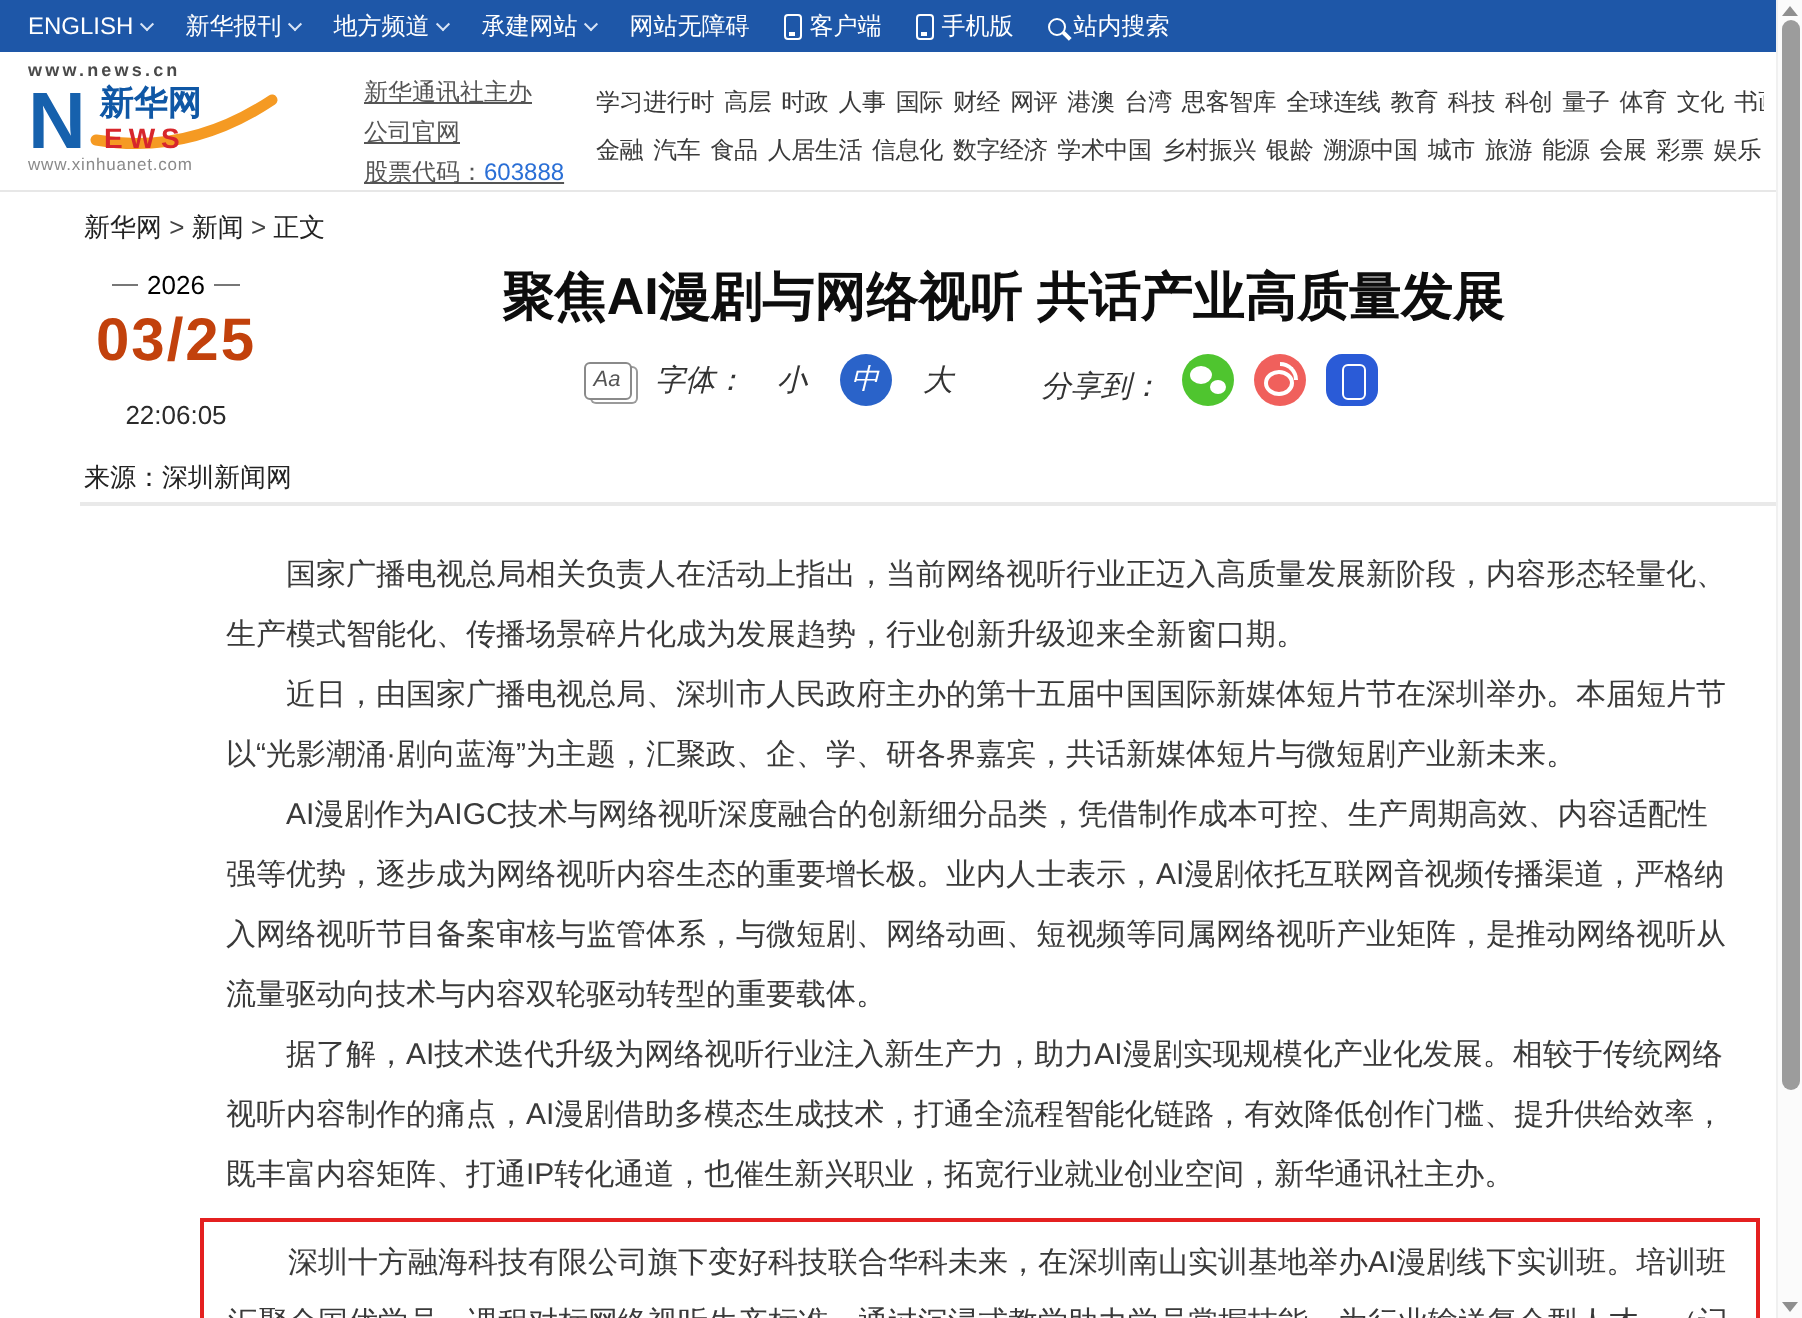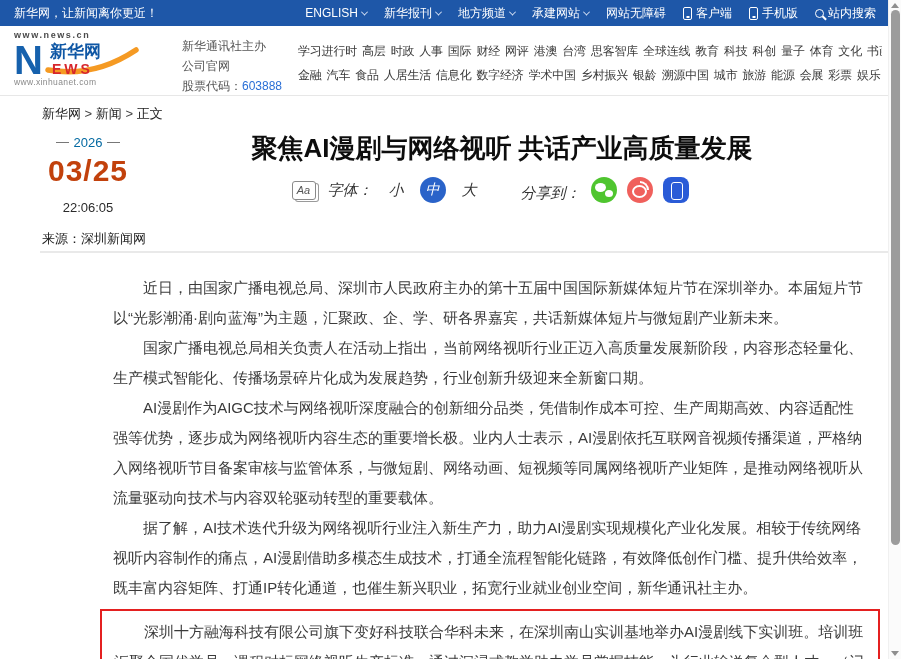--- a/index.html
+++ b/index.html
@@ -23,36 +23,36 @@
   .tb-icon.search-icon::after { content:""; position:absolute; width:5px; height:1.6px; background:#fff;
       transform:rotate(45deg); right:-4px; bottom:-2px; }
 
   
   .site-header { position:absolute; top:26px; left:0; width:888px; height:70px;
                  border-bottom:1px solid #e7e7e7; display:flex; padding:4px 6px 0 14px; background:#fff; }
   .logo-block { width:168px; flex:none; cursor:pointer; }
   .logo-top { font-size:9px; color:#4a4a4a; letter-spacing:1.6px; font-weight:bold; line-height:10px; }
   .logo-svg { display:block; }
   .logo-bottom { font-size:8.5px; color:#8a8a8a; letter-spacing:.4px; line-height:9px; margin-top:-2px; }
-  .org-block { flex:none; width:104px; font-size:12px; color:#555; line-height:20px; padding-top:6px; }
+  .org-block { flex:none; width:104px; font-size:12px; color:#555; line-height:20px; padding-top:6px;text-decoration:underline; }
   .stock-value { color:#2a6fd6; }
   .nav-block { flex:1; padding:9px 0 0 12px; overflow:hidden; }
   .nav-row { white-space:nowrap; overflow:hidden; height:24px; line-height:24px;
              font-size:12px; color:#3a3a3a; letter-spacing:-0.2px; }
   .nav-link { margin-right:5px; cursor:pointer; }
 
   
   .content { position:absolute; top:97px; left:0; width:888px; height:562px; overflow:hidden;margin-left:28px; }
   .breadcrumb { margin:8px 0 0 14px; font-size:13px; color:#222; }
   .bc-part { cursor:pointer; }
   .bc-sep { color:#444; }
 
   .article-header { position:relative; margin-top:8px; height:112px; }
   .date-block { position:absolute; top:4px; left:14px; width:92px; text-align:center; }
-  .year-row { display:flex; align-items:center; justify-content:center; gap:5px; font-size:13px; color:#0369a1; }
+  .year-row { display:flex; align-items:center; justify-content:center; gap:5px; font-size:13px; color:#000000; }
   .year-row::before, .year-row::after { content:""; width:13px; height:1px; background:#777; }
   .date-big { font-size:30px; font-weight:bold; color:#c2410c; margin-top:4px; letter-spacing:1px; }
   .time-text { font-size:13px; color:#2b2b2b; margin-top:12px; }
   .source-line { margin-top:15px; font-size:13px; color:#222; text-align:left; white-space:nowrap; }
 
   .article-title { margin:8px 70px 0 130px; text-align:center; font-size:26px; line-height:34px;
                    font-weight:bold; color:#0d0d0d; }
 
   .controls-row { margin-top:12px; padding-left:36px; display:flex; align-items:center;
                   justify-content:center; font-size:15px; color:#333;font-style:italic; }
@@ -95,21 +95,20 @@
   .scroll-arrow.down { bottom:3px; border-top:5px solid #8f8f8f; }
   .scroll-thumb { position:absolute; top:10px; left:2px; width:9px; height:535px;
                   background:#9c9c9c; border-radius:5px; cursor:pointer; }
 </style>
 </head>
 <body>
 
 <div class="page">
 
   <div class="topbar">
-    <span class="tb-slogan">新华网，让新闻离你更近！</span>
     <span class="topbar-right">
         <span class="tb-item">
           <span>ENGLISH</span>
           <span class="caret"></span>
         </span>
         <span class="tb-item">
           <span>新华报刊</span>
           <span class="caret"></span>
         </span>
         <span class="tb-item">
@@ -185,22 +184,22 @@
           <span class="share-icon wechat"></span>
           <span class="share-icon weibo"></span>
           <span class="share-icon mobile-blue"></span>
         </div>
       </div>
     </div>
 
     <div class="divider"></div>
 
     <div class="article-body">
+        <p class="para">国家广播电视总局相关负责人在活动上指出，当前网络视听行业正迈入高质量发展新阶段，内容形态轻量化、生产模式智能化、传播场景碎片化成为发展趋势，行业创新升级迎来全新窗口期。</p>
         <p class="para">近日，由国家广播电视总局、深圳市人民政府主办的第十五届中国国际新媒体短片节在深圳举办。本届短片节以“光影潮涌·剧向蓝海”为主题，汇聚政、企、学、研各界嘉宾，共话新媒体短片与微短剧产业新未来。</p>
-        <p class="para">国家广播电视总局相关负责人在活动上指出，当前网络视听行业正迈入高质量发展新阶段，内容形态轻量化、生产模式智能化、传播场景碎片化成为发展趋势，行业创新升级迎来全新窗口期。</p>
         <p class="para">AI漫剧作为AIGC技术与网络视听深度融合的创新细分品类，凭借制作成本可控、生产周期高效、内容适配性强等优势，逐步成为网络视听内容生态的重要增长极。业内人士表示，AI漫剧依托互联网音视频传播渠道，严格纳入网络视听节目备案审核与监管体系，与微短剧、网络动画、短视频等同属网络视听产业矩阵，是推动网络视听从流量驱动向技术与内容双轮驱动转型的重要载体。</p>
         <p class="para">据了解，AI技术迭代升级为网络视听行业注入新生产力，助力AI漫剧实现规模化产业化发展。相较于传统网络视听内容制作的痛点，AI漫剧借助多模态生成技术，打通全流程智能化链路，有效降低创作门槛、提升供给效率，既丰富内容矩阵、打通IP转化通道，也催生新兴职业，拓宽行业就业创业空间，新华通讯社主办。</p>
         <div class="highlight-box">
           <p class="para">深圳十方融海科技有限公司旗下变好科技联合华科未来，在深圳南山实训基地举办AI漫剧线下实训班。培训班汇聚全国优学员，课程对标网络视听生产标准，通过沉浸式教学助力学员掌握技能，为行业输送复合型人才。（记者 朱佳若）</p>
         </div>
       </div>
 
   </div>
 
   <div class="scrollbar">

